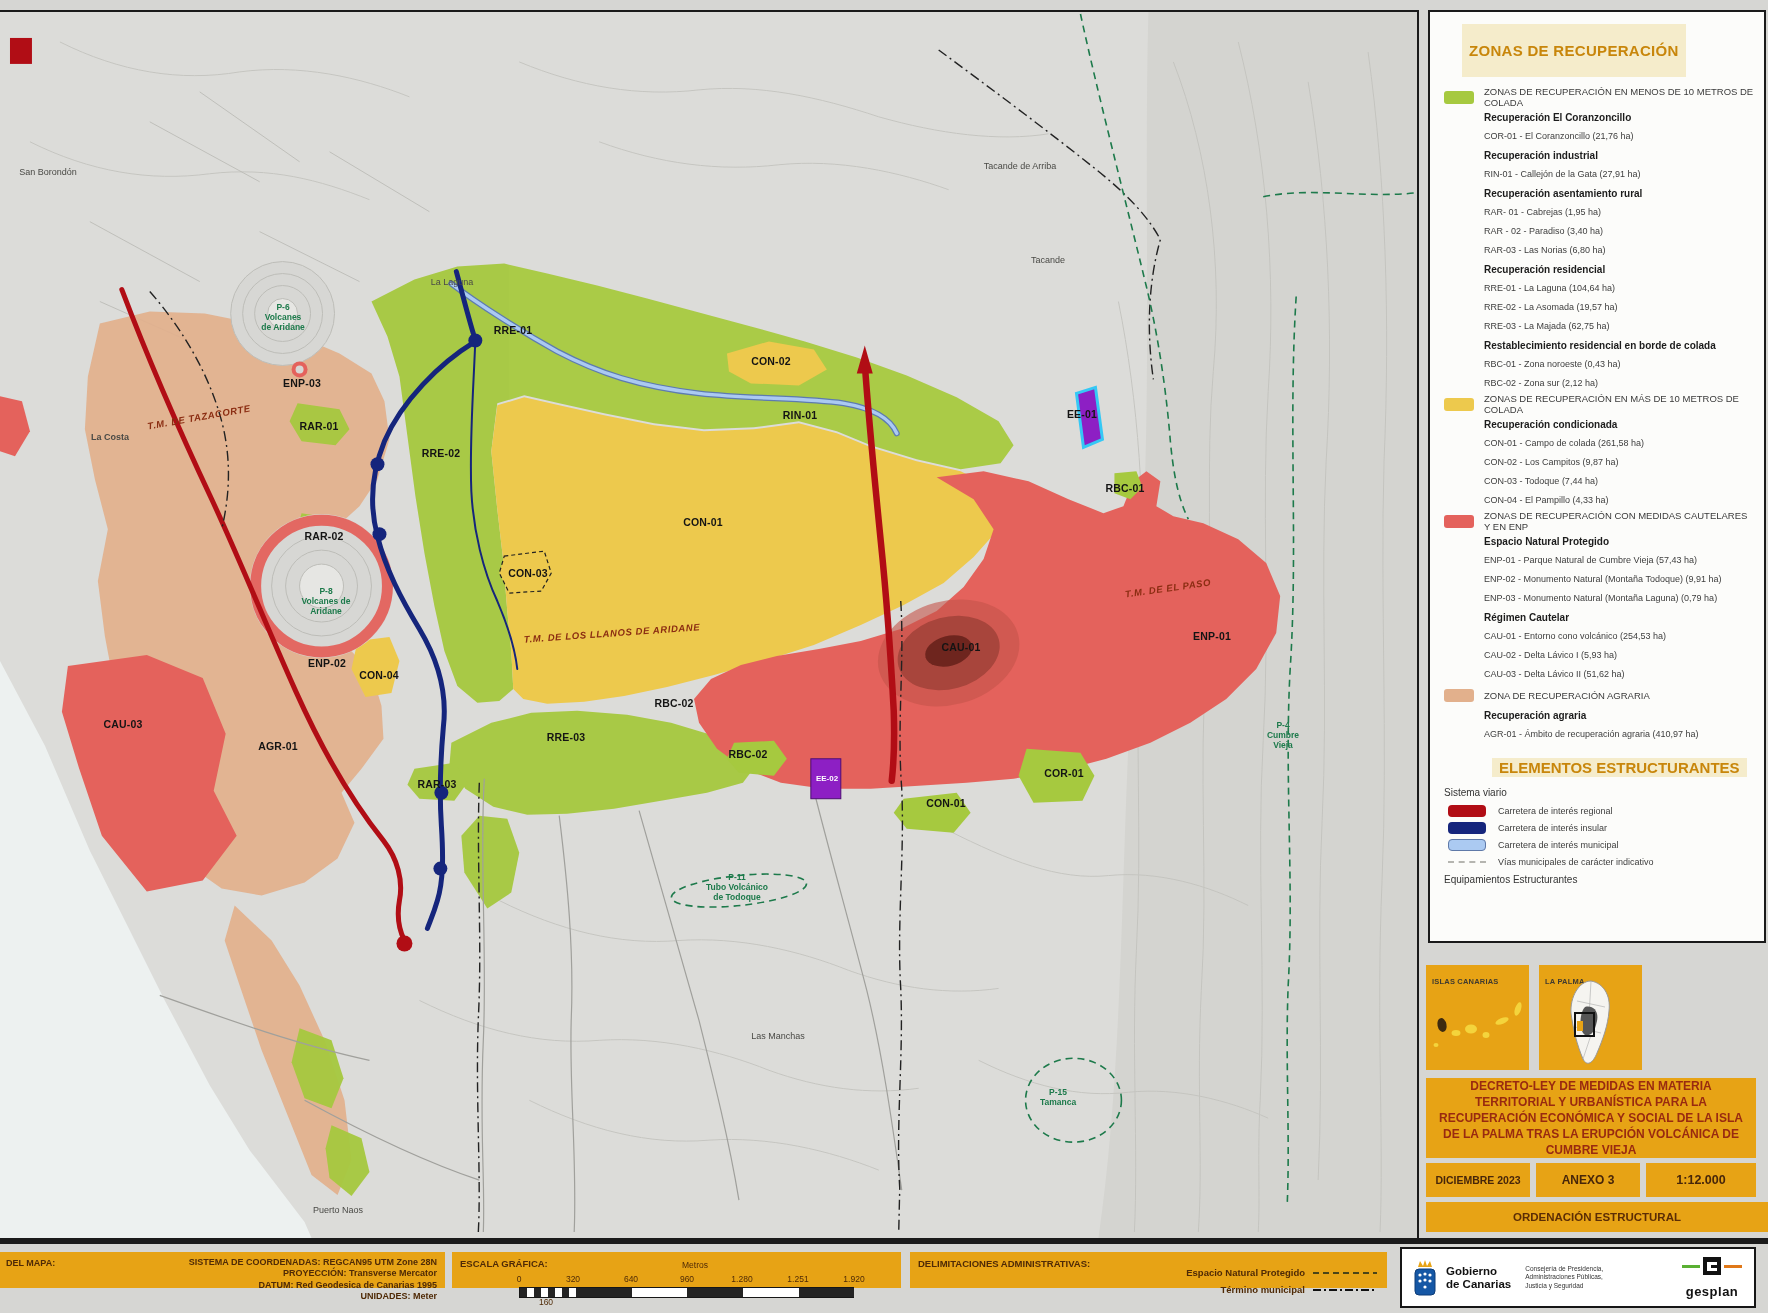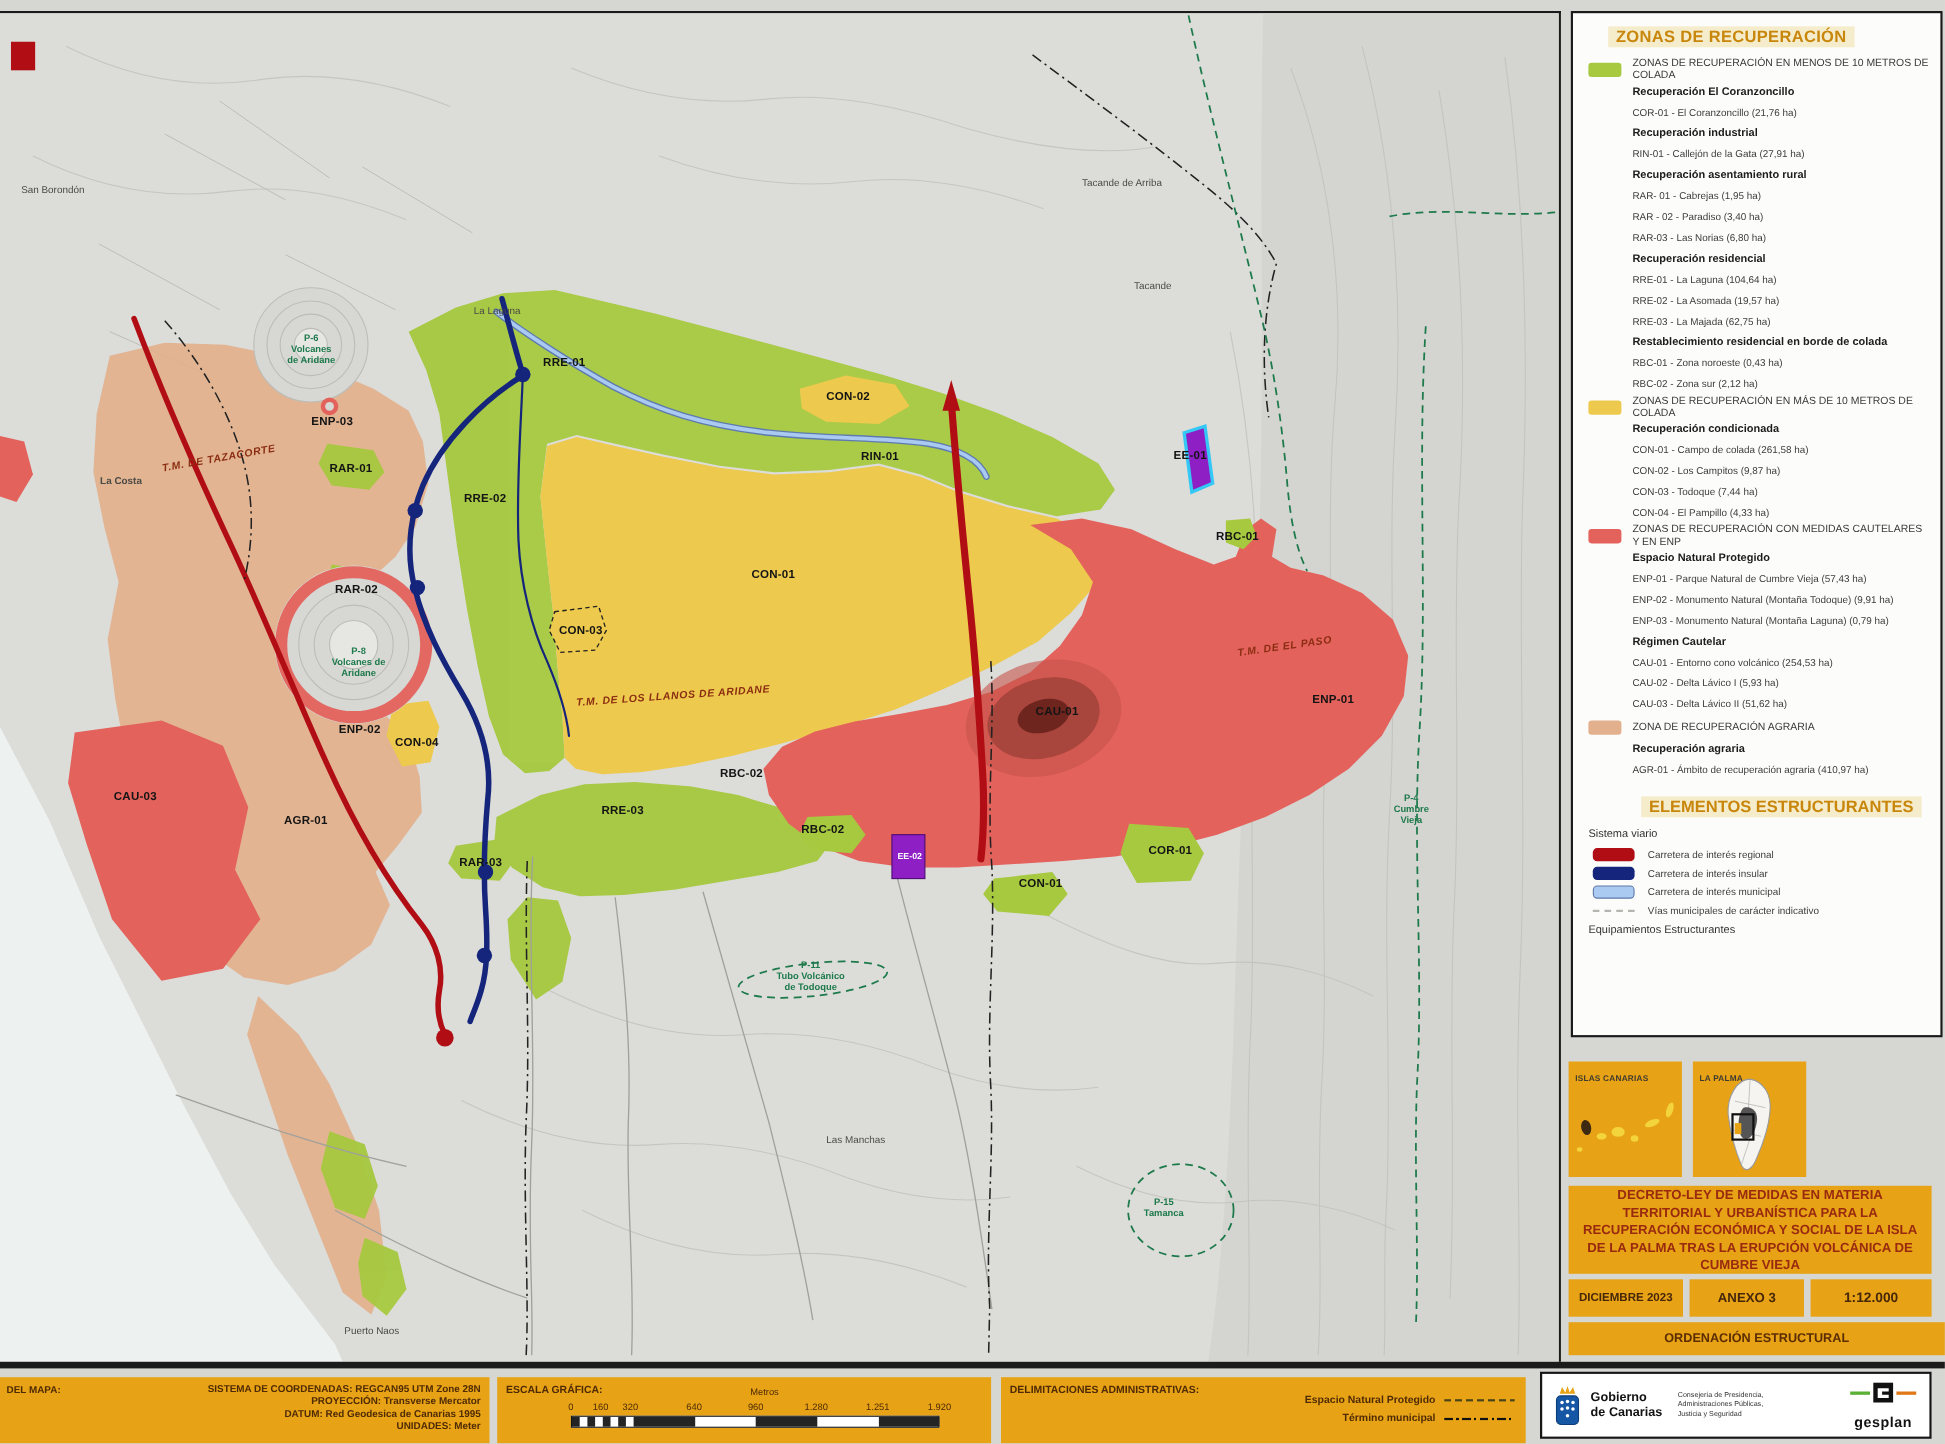--- a/index.html
+++ b/index.html
@@ -26,21 +26,21 @@
   .ml-zone{font-size:10.5px;font-weight:bold;color:#141414;letter-spacing:.2px}
   .ml-zonew{font-size:8px;font-weight:bold;color:#fff}
   .ml-tm{font-size:9.5px;font-weight:bold;font-style:italic;color:#8b2d12;letter-spacing:.6px;white-space:nowrap}
   .ml-park{font-size:8.5px;font-weight:bold;color:var(--park-green);line-height:1.15}
   .ml-town{font-size:9px;color:#4a4a46;white-space:nowrap}
 
   
   .legend{position:absolute;left:1428px;top:10px;width:338px;height:933px;background:#fcfcfa;
           border:2px solid #1a1a1a;padding:10px 8px 0 14px}
   .lg-title{font-size:15px;font-weight:bold;color:var(--legend-title);background:#f5eccb;
-            display:inline-block;padding:1px 7px;margin:2px 0 9px 18px;letter-spacing:.3px}
+            display:inline-block;padding:18px 7px;margin:2px 0 9px 18px;letter-spacing:.3px}
   .lg-sec-head{display:flex;align-items:center;gap:10px;height:22px;font-size:9.5px;color:#3a3a3a}
   .lg-swatch{width:30px;height:13px;border-radius:3px;flex:none}
   .lg-group{font-weight:bold;font-size:10px;color:#1c1c1c;height:19px;line-height:19px;padding-left:40px}
   .lg-item{font-size:9px;color:#3d3d3d;height:19px;line-height:19px;padding-left:40px}
   .el-title{font-size:15px;font-weight:bold;color:var(--legend-title);background:#f5eccb;
             display:inline-block;padding:1px 7px;margin:14px 0 6px 48px}
   .el-head{font-size:10px;color:#333;height:19px;line-height:19px}
   .el-row{display:flex;align-items:center;gap:12px;height:17px;padding-left:4px}
   .el-sw{width:38px;height:12px;border-radius:4px;flex:none}
   .el-dash{width:38px;height:0;border-top:2px dashed #b5b5b0;flex:none}
@@ -59,21 +59,21 @@
            display:flex;align-items:center;justify-content:center;padding:0 8px}
   .tb-box{position:absolute;top:1163px;height:34px;background:var(--orange);display:flex;
           align-items:center;justify-content:center;font-weight:bold;color:#47260a}
   .tb-date{left:1426px;width:104px;font-size:10.5px}
   .tb-annex{left:1536px;width:104px;font-size:12px}
   .tb-scale{left:1646px;width:110px;font-size:12.5px}
   .tb-sub{position:absolute;left:1426px;top:1202px;width:342px;height:30px;background:var(--orange);
           display:flex;align-items:center;justify-content:center;font-weight:bold;font-size:11.5px;color:#5c2d05}
 
   
-  .fb{position:absolute;top:1252px;height:60px;background:var(--orange);padding:5px 8px;color:#4f2a06}
+  .fb{position:absolute;top:1252px;height:36px;background:var(--orange);padding:5px 8px;color:#4f2a06}
   .fb-1{left:0;width:445px}
   .fb-1 .lbl{position:absolute;left:6px;top:6px;font-size:9px;font-weight:bold}
   .fb-1 .coords{position:absolute;right:8px;top:5px;text-align:right;font-size:9px;font-weight:bold;line-height:1.25}
   .fb-2{left:452px;width:449px}
   .fb-2 .lbl{position:absolute;left:8px;top:6px;font-size:9.5px;font-weight:bold}
   .sb-metros{position:absolute;left:230px;top:8px;font-size:8.5px}
   .sb-tick{position:absolute;top:22px;font-size:8.5px;transform:translateX(-50%)}
   .sb-bar{position:absolute;left:67px;top:35px;width:335px;height:11px;background:#fff;border:1px solid #161616}
   .sb-seg{position:absolute;top:0;height:9px;background:#242424}
   .fb-3{left:910px;width:477px}
@@ -405,21 +405,21 @@
         <div class="">PROYECCIÓN: Transverse Mercator</div>
         <div class="">DATUM: Red Geodesica de Canarias 1995</div>
         <div class="">UNIDADES: Meter</div>
       </div>
   </div>
   <div class="fb fb-2">
     <span class="lbl">ESCALA GRÁFICA:</span>
     <span class="sb-metros">Metros</span>
     <div>
         <span class="sb-tick" style="left: 67px;">0</span>
-        <span class="sb-tick" style="left: 94px;">160</span>
+        <span class="sb-tick" style="left: 94px; margin-top: 23px;">160</span>
         <span class="sb-tick" style="left: 121px;">320</span>
         <span class="sb-tick" style="left: 179px;">640</span>
         <span class="sb-tick" style="left: 235px;">960</span>
         <span class="sb-tick" style="left: 290px;">1.280</span>
         <span class="sb-tick" style="left: 346px;">1.251</span>
         <span class="sb-tick" style="left: 402px;">1.920</span>
       </div>
     <div class="sb-bar">
       <div class="sb-seg" style="left:0;width:7px"></div>
         <div class="sb-seg" style="left:14px;width:7px"></div>

